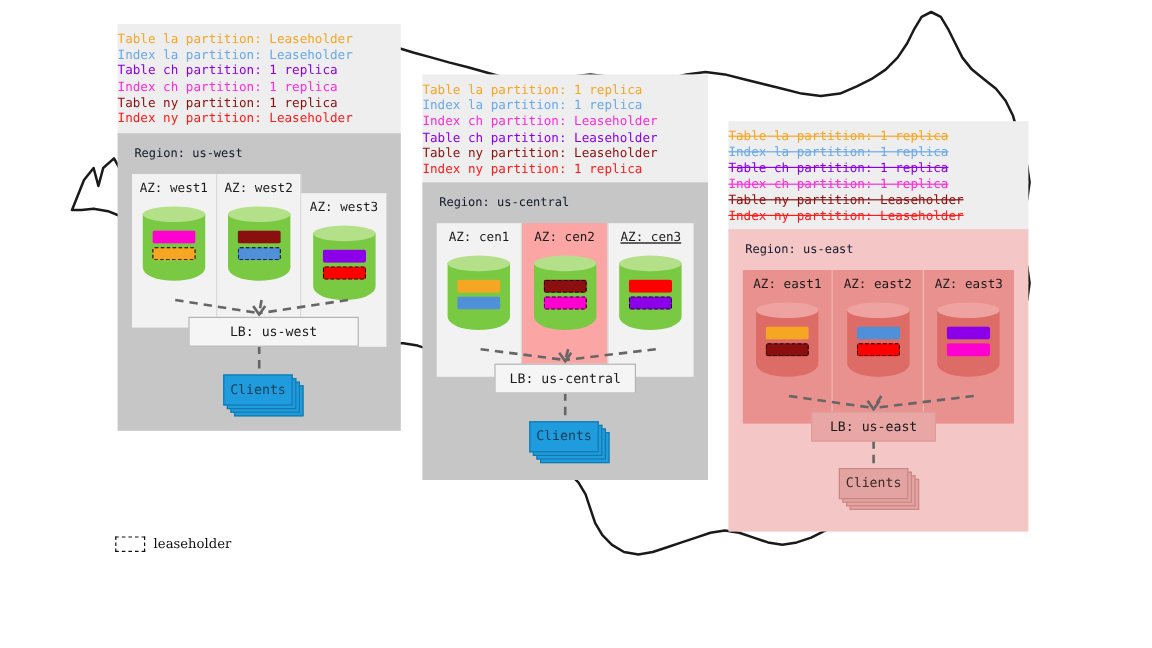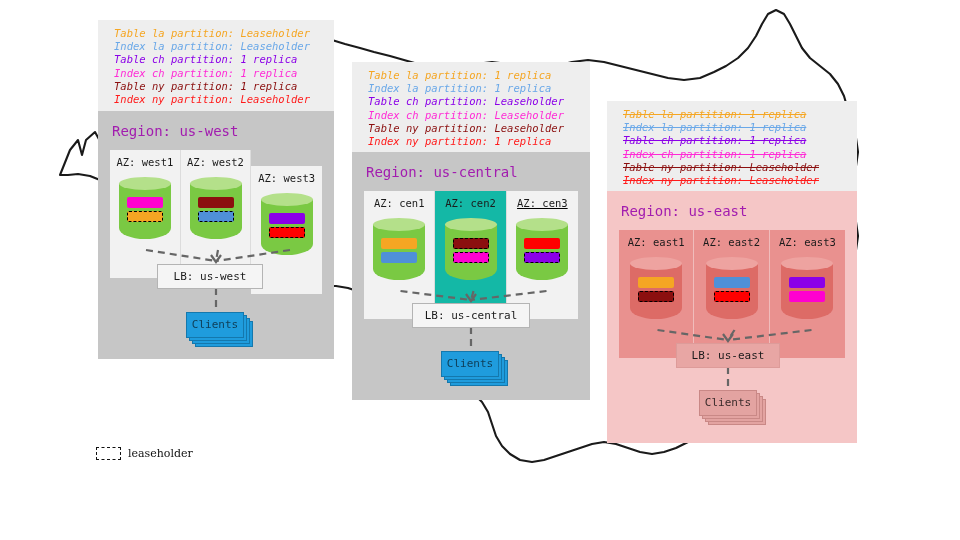--- a/index.html
+++ b/index.html
@@ -10,39 +10,38 @@
     overflow:hidden;
     position:relative;
   }
   #stage{position:absolute;inset:0;width:960px;height:540px;}
   .map-layer{position:absolute;left:0;top:0;width:960px;height:540px;pointer-events:none;}
 
   
   .regblock{position:absolute;}
   .legendbox{
     background:#eeeeee;
-    padding:7px 10px 8px 16px;
-    box-sizing:border-box;
-    font-style:italic;
+    padding:7px 10px 8px 0;
+    box-sizing:border-box;
   }
   .legendline{
     font-size:10.5px;
     line-height:13.2px;
     white-space:pre;
     letter-spacing:0px;
   }
   .legendline.struck{text-decoration:line-through;}
 
   .regionbody{
     box-sizing:border-box;
     padding:10px 12px 14px 12px;
   }
   .region-title{
-    font-size:14px;
-    color:#a21caf;
+    font-size:10px;
+    color:#0f172a;
     margin:2px 0 11px 2px;
     white-space:pre;
   }
 
   .azrow{display:flex;}
   .azcell{
     box-sizing:border-box;
     padding:6px 0 8px 0;
     display:flex;
     flex-direction:column;
@@ -203,45 +202,45 @@
           </div>
         </div>
       </div>
       <svg class="conn" width="960" height="540">
         <line x1="146" y1="250" x2="216" y2="261" stroke="#666" stroke-width="2.2" stroke-dasharray="7 5"></line>
         <line x1="218" y1="250" x2="216" y2="261" stroke="#666" stroke-width="2.2" stroke-dasharray="7 5"></line>
         <line x1="290" y1="250" x2="216" y2="261" stroke="#666" stroke-width="2.2" stroke-dasharray="7 5"></line>
         <path d="M211,255 L216,262 L221,255" fill="none" stroke="#666" stroke-width="2.2"></path>
         <line x1="216" y1="288" x2="216" y2="312" stroke="#666" stroke-width="2.2" stroke-dasharray="7 5"></line>
       </svg>
-      <div class="lbbox" style="left: 157px; top: 264px; width: 106px; background: rgb(245, 245, 245);">LB: us-west</div>
+      <div class="lbbox" style="left: 157px; top: 264px; width: 142px; background: rgb(245, 245, 245);">LB: us-west</div>
       <div class="clients" style="left: 186px; top: 312px; width: 58px; height: 26px; padding: 0px;"><div class="stack3" style="left: 9px; top: 9px; width: 58px; height: 26px; background: rgb(31, 156, 221); border: 1px solid rgb(20, 120, 173); z-index: 1;"></div><div class="stack2" style="left: 6px; top: 6px; width: 58px; height: 26px; background: rgb(31, 156, 221); border: 1px solid rgb(20, 120, 173); z-index: 2;"></div><div class="stack1" style="left: 3px; top: 3px; width: 58px; height: 26px; background: rgb(31, 156, 221); border: 1px solid rgb(20, 120, 173); z-index: 3;"></div><div class="face" style="background: rgb(31, 156, 221); border: 1px solid rgb(20, 120, 173); width: 58px; height: 26px; padding: 0px; line-height: 24px; color: rgb(15, 61, 86);">Clients</div></div>
       <div class="regblock legendbox" style="left: 352px; top: 62px; width: 238px; background: rgb(238, 238, 238);">
         <div class="legendline" style="color: rgb(245, 166, 35);">Table la partition: 1 replica</div>
         <div class="legendline" style="color: rgb(106, 168, 232);">Index la partition: 1 replica</div>
+        <div class="legendline" style="color: rgb(255, 43, 214);">Index ch partition: Leaseholder</div>
         <div class="legendline" style="color: rgb(139, 0, 232);">Table ch partition: Leaseholder</div>
-        <div class="legendline" style="color: rgb(255, 43, 214);">Index ch partition: Leaseholder</div>
         <div class="legendline" style="color: rgb(139, 15, 15);">Table ny partition: Leaseholder</div>
         <div class="legendline" style="color: rgb(255, 26, 26);">Index ny partition: 1 replica</div>
       </div>
       <div class="regblock regionbody" style="left: 352px; top: 152px; width: 238px; height: 248px; background: rgb(198, 198, 198);">
         <div class="region-title">Region: us-central</div>
         <div class="azrow">
           <div class="azcell" style="width: 73px; height: 128px; background: rgb(242, 242, 242); border-right: 1px solid rgb(220, 220, 220);">
             <div class="az-label">AZ: cen1</div>
             <div class="cyl">
               <div class="body" style="background: rgb(122, 201, 67);"></div>
               <div class="top" style="background: rgb(180, 224, 138);"></div>
               <div class="bars">
                 <div class="bar" style="background: rgb(245, 166, 35);"></div>
                 <div class="bar" style="background: rgb(79, 144, 216);"></div>
               </div>
             </div>
           </div>
-          <div class="azcell" style="width: 73px; height: 128px; background: #14b8a6; border-right: 1px solid rgb(220, 220, 220);">
+          <div class="azcell" style="width: 73px; height: 128px; background: #fca5a5; border-right: 1px solid rgb(220, 220, 220);">
             <div class="az-label">AZ: cen2</div>
             <div class="cyl">
               <div class="body" style="background: rgb(122, 201, 67);"></div>
               <div class="top" style="background: rgb(180, 224, 138);"></div>
               <div class="bars">
                 <div class="bar lease" style="background: rgb(139, 15, 15);"></div>
                 <div class="bar lease" style="background: rgb(255, 0, 208);"></div>
               </div>
             </div>
           </div>

